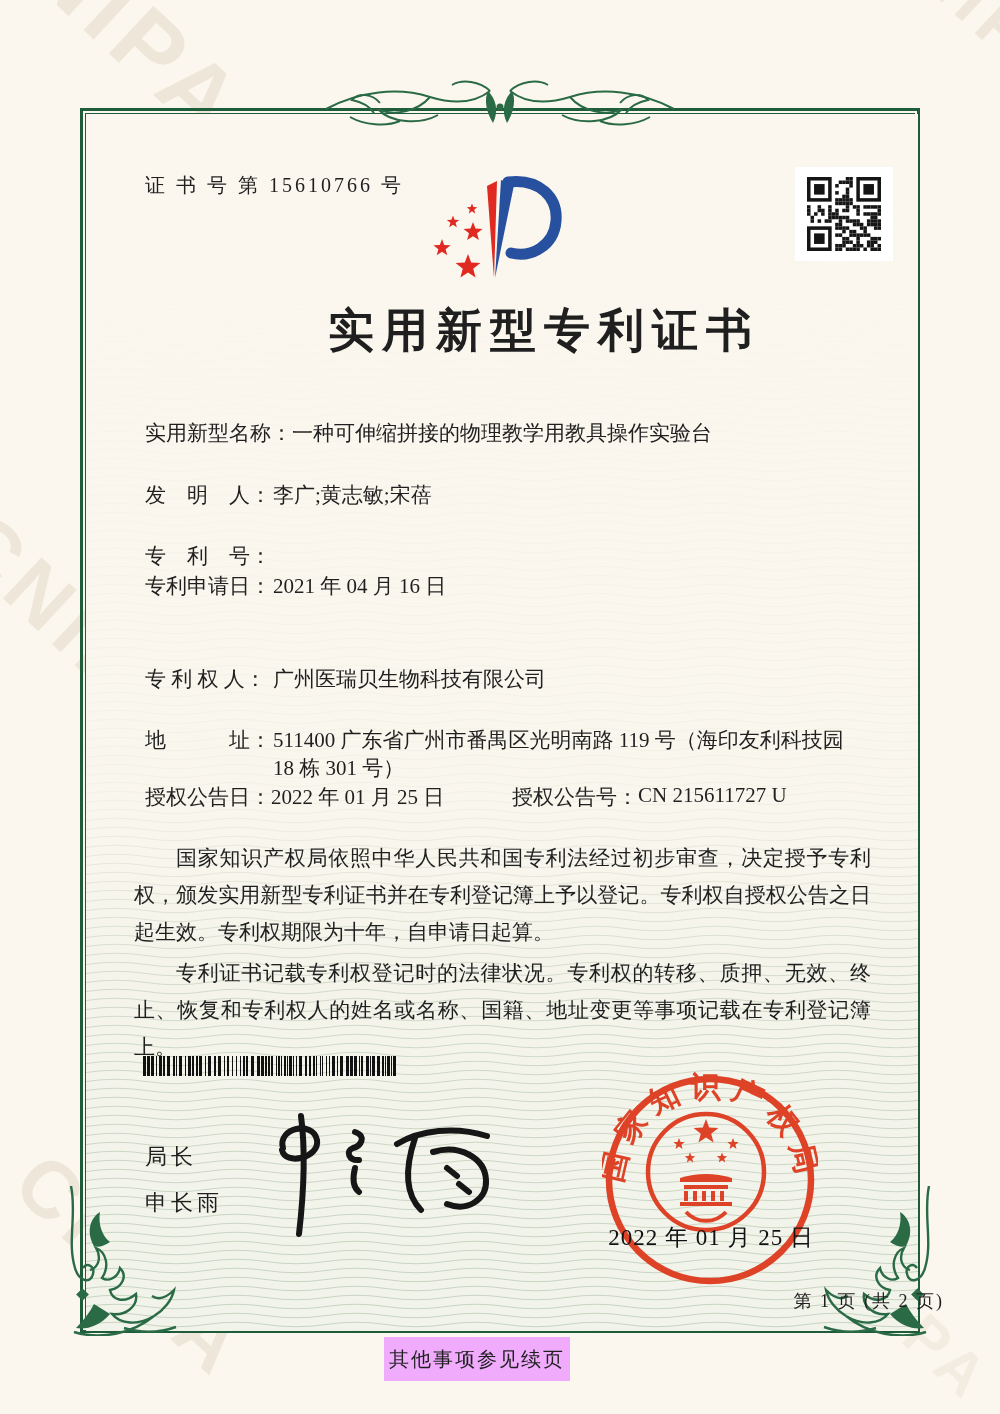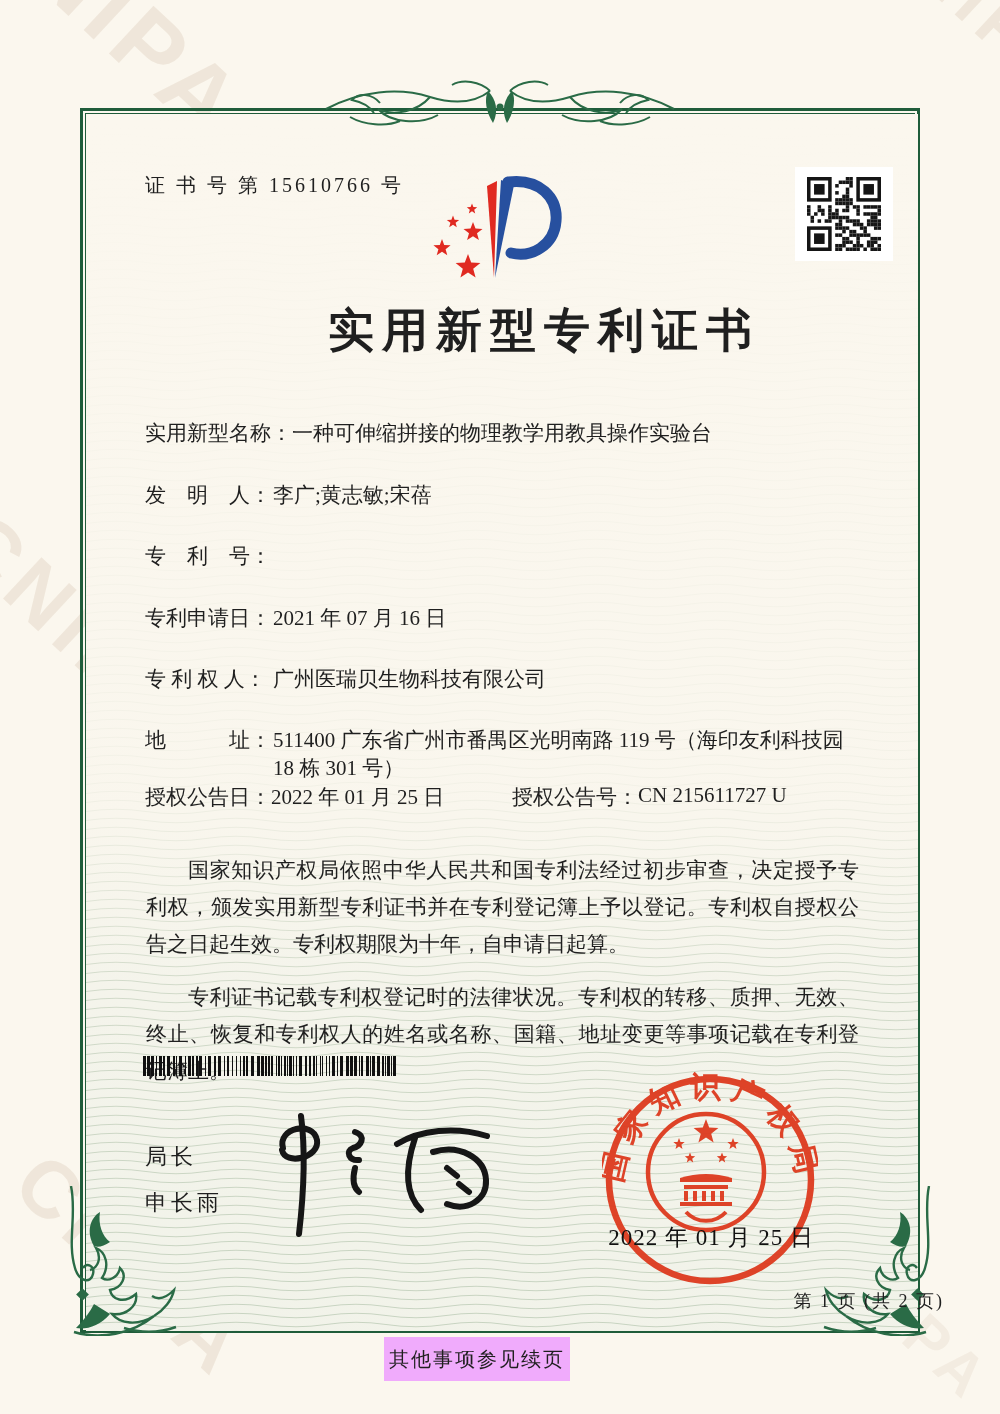--- a/index.html
+++ b/index.html
@@ -30,21 +30,21 @@
   }
   .row{position:absolute;left:145px;width:740px;display:flex;font-size:21px;line-height:28px}
   .row .lbl{flex:0 0 128px;white-space:nowrap}
   .row .val{flex:1}
   .row .val.addr{max-width:578px}
   .grant-pair{position:absolute;display:flex;font-size:21px}
   .paras{
     position:absolute;left:130px;top:836px;width:745px;font-size:21px;
     line-height:37px;text-align:justify;
   }
-  .paras p{margin:16px;text-indent:2em}
+  .paras p{margin:4px;text-indent:2em}
   .signer{position:absolute;left:145px;font-size:22px;letter-spacing:4px}
   .page-num{position:absolute;left:0;top:1289px;width:944px;text-align:right;font-size:18px;letter-spacing:2px}
   .cont-note{
     position:absolute;left:384px;top:1337px;width:186px;height:44px;z-index:4;
     background:#f0abfc;text-align:center;line-height:44px;font-size:20px;letter-spacing:2px;
   }
   .seal-date{
     position:absolute;left:596px;top:1222px;width:230px;z-index:6;
     text-align:center;font-size:23px;letter-spacing:1px;color:#111;
   }
@@ -301,23 +301,23 @@
     <span class="lbl">实用新型名称：</span>
     <span class="val">一种可伸缩拼接的物理教学用教具操作实验台</span>
   </div>
   <div class="row" style="top:481px">
     <span class="lbl">发　明　人：</span>
     <span class="val">李广;黄志敏;宋蓓</span>
   </div>
   <div class="row" style="top:542px">
     <span class="lbl">专　利　号：</span>
   </div>
-  <div class="row" style="top:604px">
+  <div class="row" style="top:572px">
     <span class="lbl">专利申请日：</span>
-    <span class="val">2021 年 07 月 16 日</span>
+    <span class="val">2021 年 04 月 16 日</span>
   </div>
   <div class="row" style="top:665px">
     <span class="lbl">专 利 权 人：</span>
     <span class="val">广州医瑞贝生物科技有限公司</span>
   </div>
   <div class="row" style="top:726px">
     <span class="lbl">地　　　址：</span>
     <span class="val addr">511400 广东省广州市番禺区光明南路 119 号（海印友利科技园 18 栋 301 号）</span>
   </div>
 

